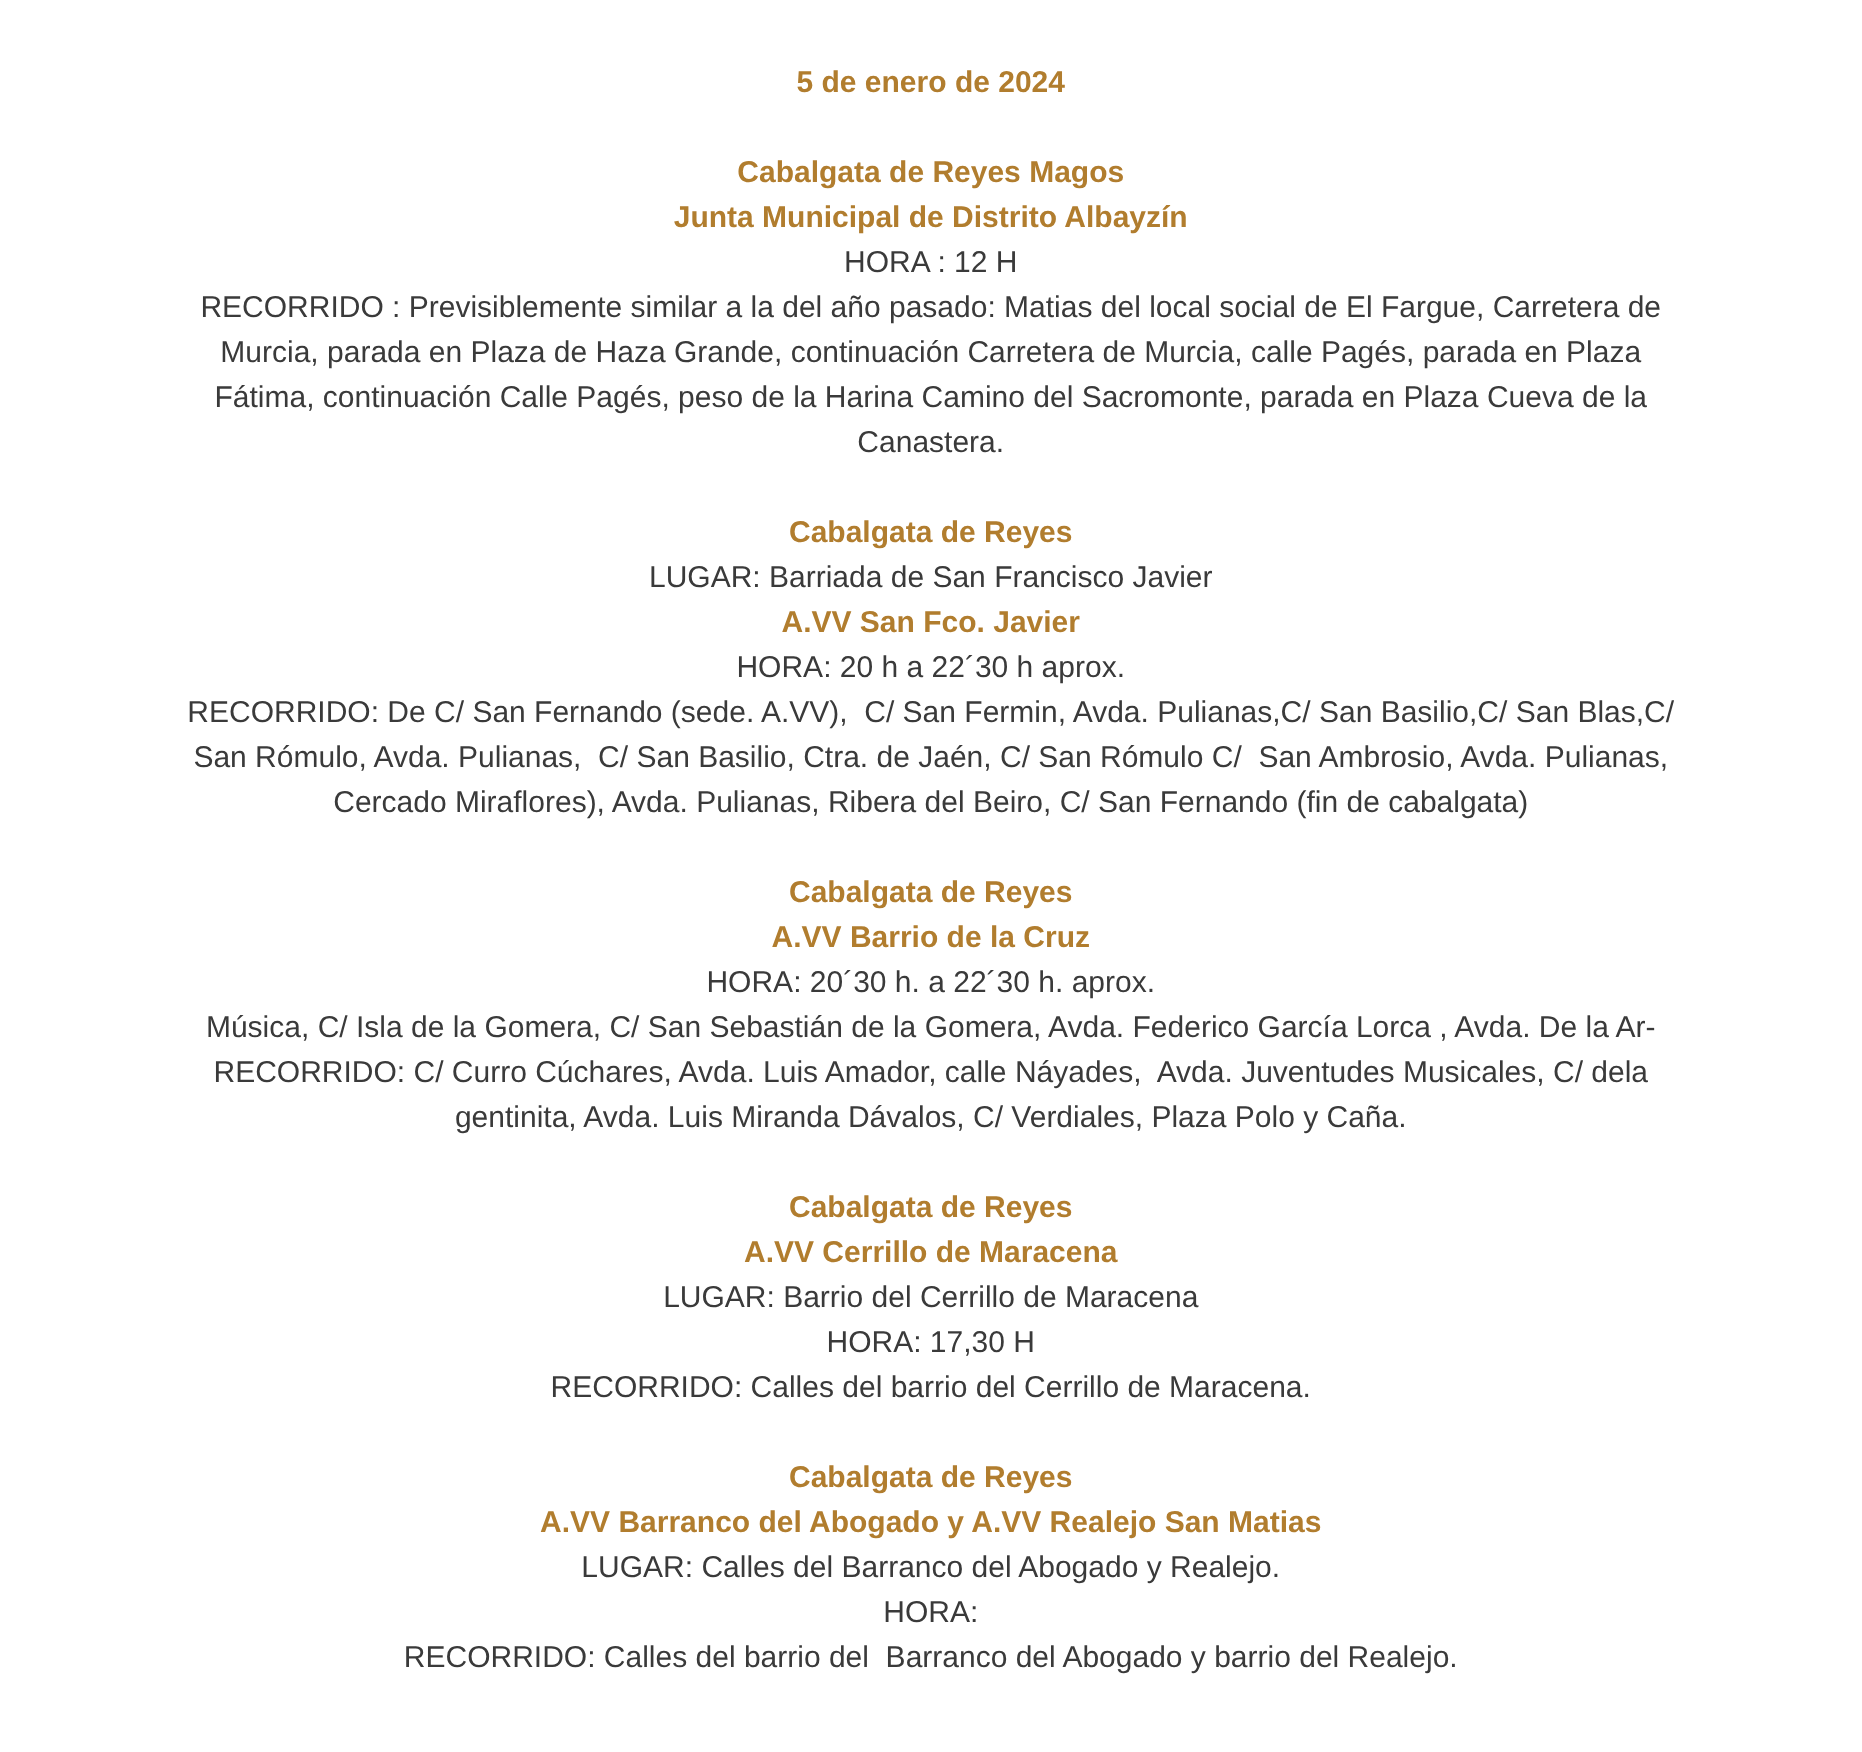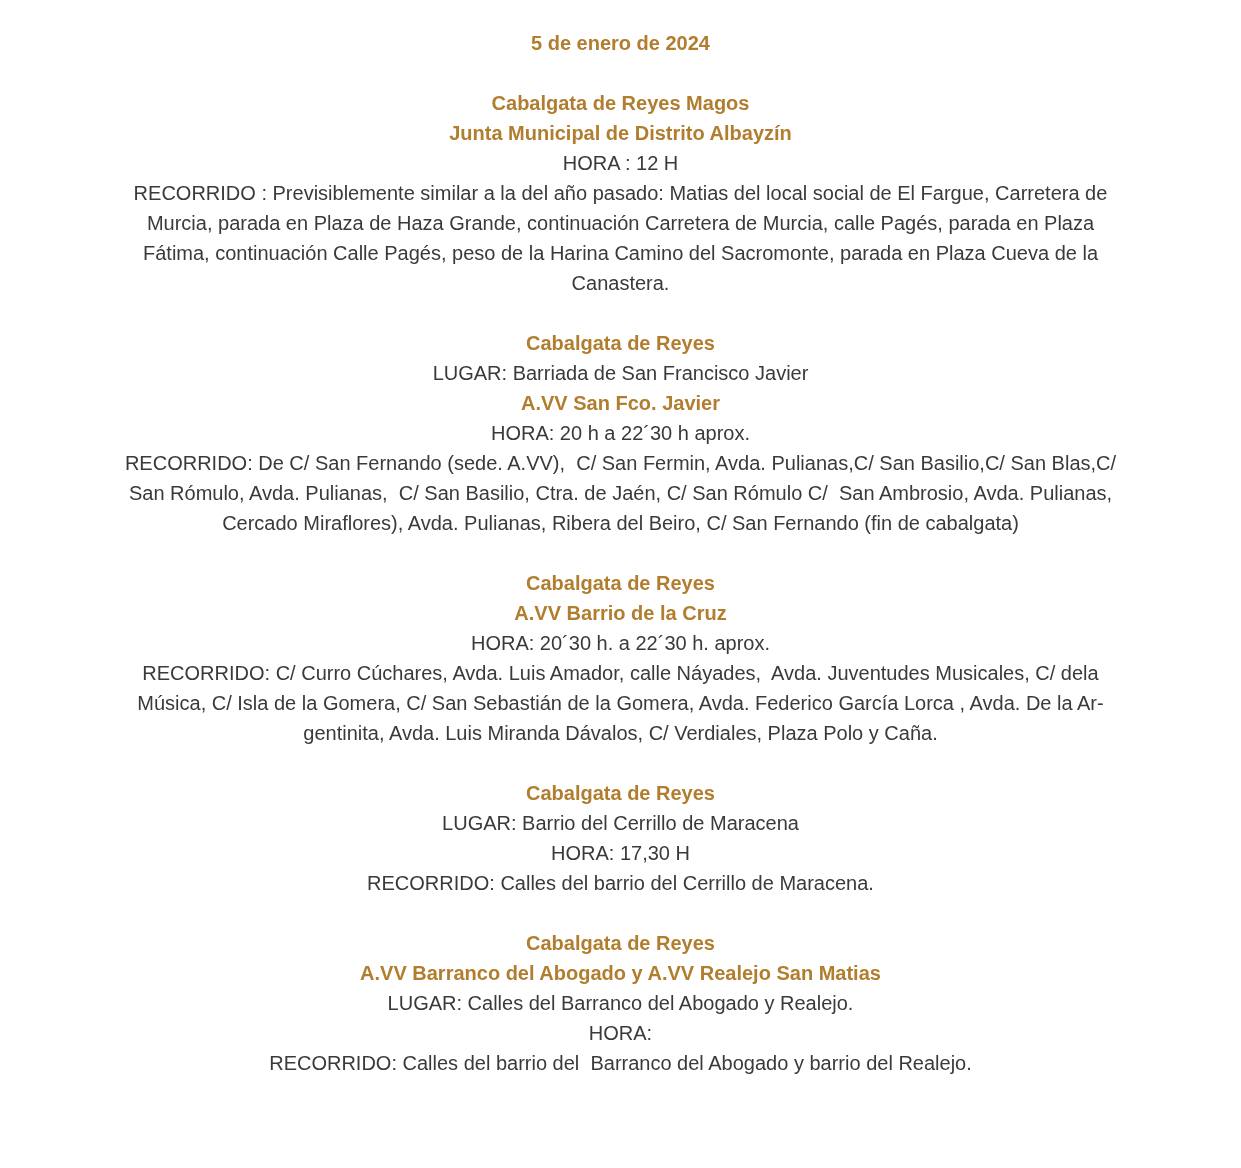--- a/index.html
+++ b/index.html
@@ -32,20 +32,21 @@
   .title {
     color: var(--heading-color, #b17d2e);
     font-weight: bold;
   }
   .section {
     margin-top: 30px;           
     text-align: center;
   }
   .title {
     margin-bottom: 30px;        
+    margin-top: 12px;
   }
 </style>
 </head>
 <body style="background: rgb(255, 255, 255);">
 
 <main class="doc">
   <div class="line title">5 de enero de 2024</div>
   <div id="sections">
       <section class="section">
         <div class="line heading">Cabalgata de Reyes Magos</div>
@@ -62,26 +63,27 @@
         <div class="line heading">A.VV San Fco. Javier</div>
         <div class="line body">HORA: 20 h a 22´30 h aprox.</div>
         <div class="line body">RECORRIDO: De C/ San Fernando (sede. A.VV),  C/ San Fermin, Avda. Pulianas,C/ San Basilio,C/ San Blas,C/</div>
         <div class="line body">San Rómulo, Avda. Pulianas,  C/ San Basilio, Ctra. de Jaén, C/ San Rómulo C/  San Ambrosio, Avda. Pulianas,</div>
         <div class="line body">Cercado Miraflores), Avda. Pulianas, Ribera del Beiro, C/ San Fernando (fin de cabalgata)</div>
       </section>
       <section class="section">
         <div class="line heading">Cabalgata de Reyes</div>
         <div class="line heading">A.VV Barrio de la Cruz</div>
         <div class="line body">HORA: 20´30 h. a 22´30 h. aprox.</div>
+        <div class="line body">Música, C/ Isla de la Gomera, C/ San Sebastián de la Gomera, Avda. Federico García Lorca , Avda. De la Ar-</div>
         <div class="line body">RECORRIDO: C/ Curro Cúchares, Avda. Luis Amador, calle Náyades,  Avda. Juventudes Musicales, C/ dela</div>
-        <div class="line body">Música, C/ Isla de la Gomera, C/ San Sebastián de la Gomera, Avda. Federico García Lorca , Avda. De la Ar-</div>
         <div class="line body">gentinita, Avda. Luis Miranda Dávalos, C/ Verdiales, Plaza Polo y Caña.</div>
       </section>
       <section class="section">
         <div class="line heading">Cabalgata de Reyes</div>
+        <div class="line heading">A.VV Cerrillo de Maracena</div>
         <div class="line body">LUGAR: Barrio del Cerrillo de Maracena</div>
         <div class="line body">HORA: 17,30 H</div>
         <div class="line body">RECORRIDO: Calles del barrio del Cerrillo de Maracena.</div>
       </section>
       <section class="section">
         <div class="line heading">Cabalgata de Reyes</div>
         <div class="line heading">A.VV Barranco del Abogado y A.VV Realejo San Matias</div>
         <div class="line body">LUGAR: Calles del Barranco del Abogado y Realejo.</div>
         <div class="line body">HORA:</div>
         <div class="line body">RECORRIDO: Calles del barrio del  Barranco del Abogado y barrio del Realejo.</div>

